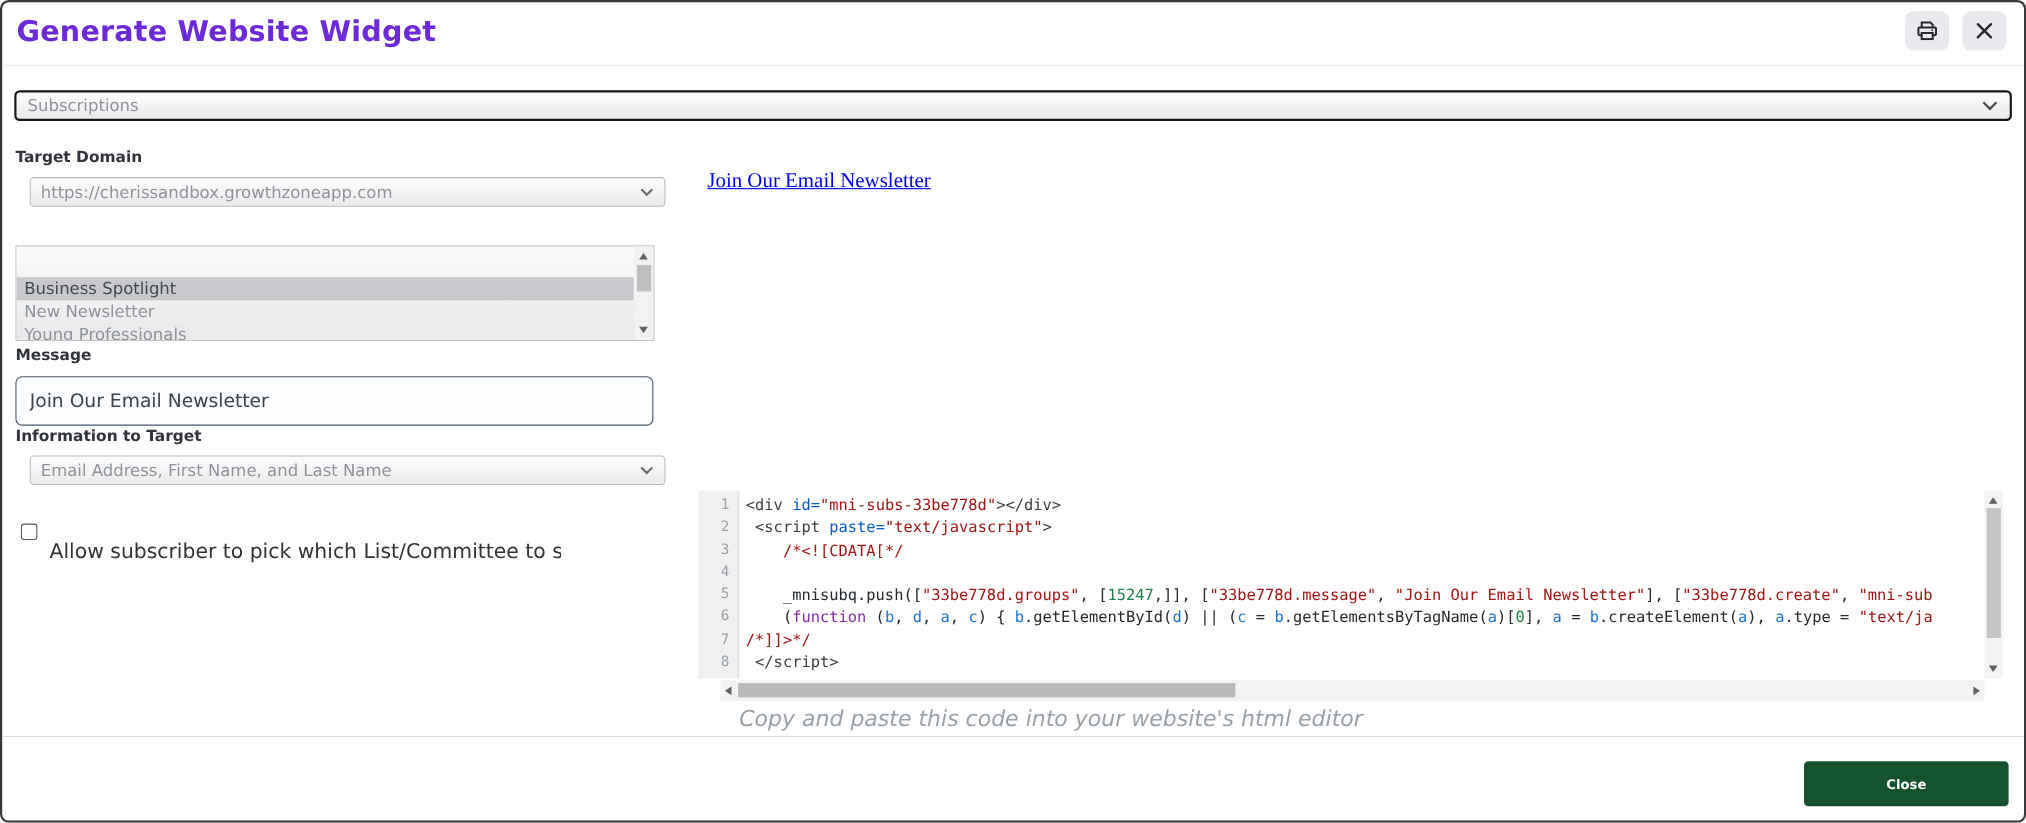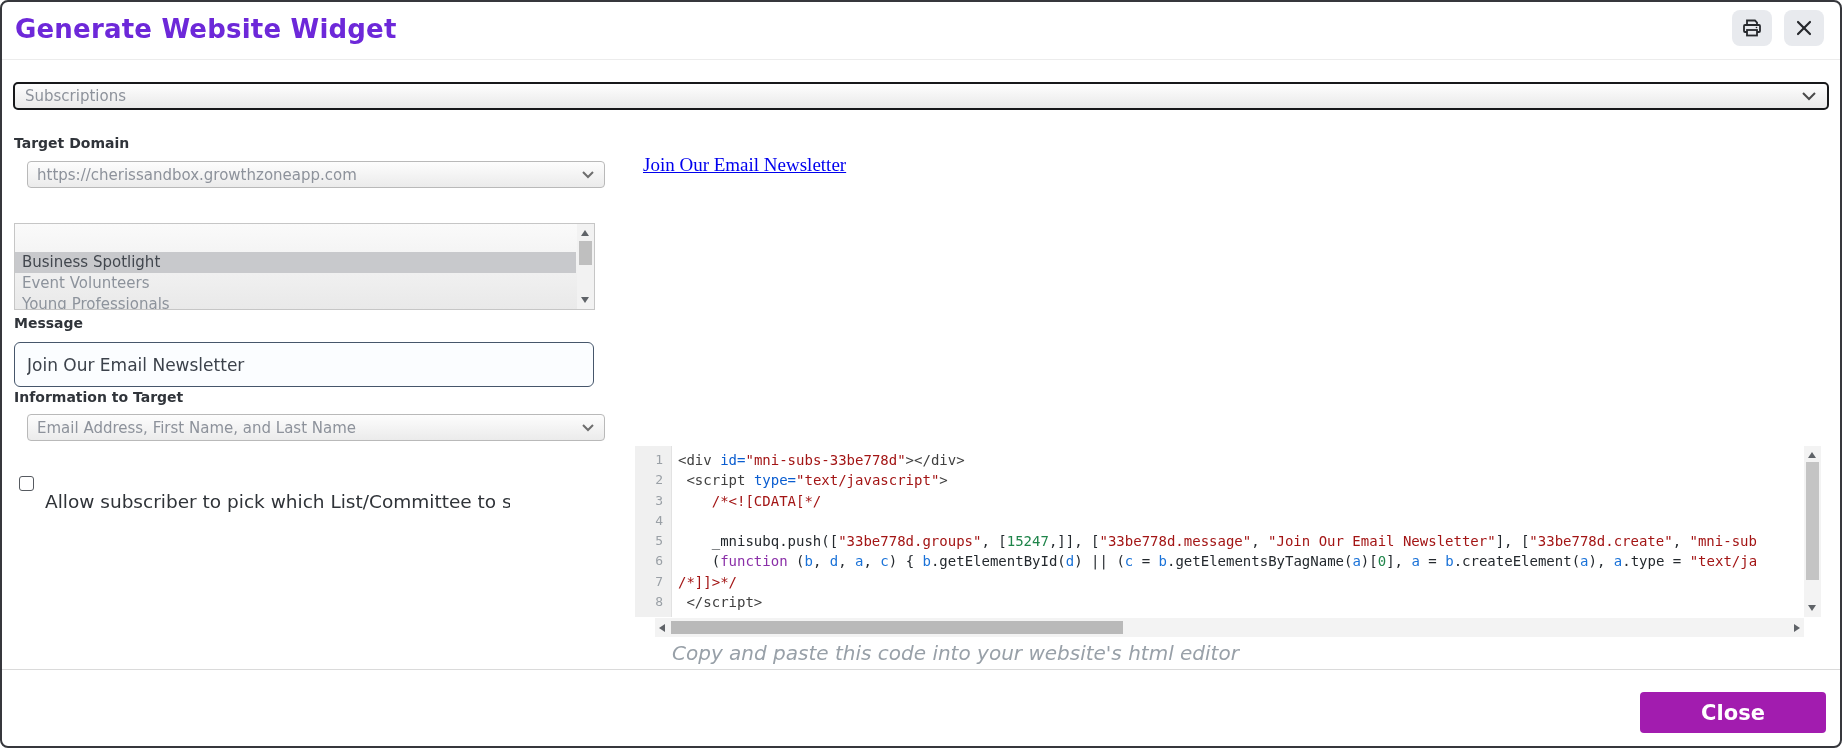--- a/index.html
+++ b/index.html
@@ -64,22 +64,22 @@
   .vs-thumb{position:absolute;top:16px;left:2px;width:13px;height:118px;background:#c4c4c4;}
   .hscroll{position:absolute;left:20px;right:17px;bottom:0;height:19px;background:#f3f3f3;}
   .hs-thumb{position:absolute;left:16px;top:3px;width:452px;height:13px;background:#b9b9b9;}
   .tri-left{width:0;height:0;border-top:4px solid transparent;border-bottom:4px solid transparent;
     border-right:6px solid #5f6368;position:absolute;left:4px;top:6px;}
   .tri-right{width:0;height:0;border-top:4px solid transparent;border-bottom:4px solid transparent;
     border-left:6px solid #5f6368;position:absolute;right:4px;top:6px;}
 
   .code-hint{position:absolute;left:670px;top:639px;font-size:20px;color:#98a0a8;font-style:italic;}
   .ftr-line{position:absolute;left:0;right:0;top:667px;height:1px;background:#dadada;}
-  .close-btn{position:absolute;left:1638px;top:690px;width:186px;height:41px;background:#a21caf;
-    border-radius:4px;color:#fff;font-size:21px;font-weight:700;display:flex;align-items:center;
+  .close-btn{position:absolute;left:1638px;top:690px;width:186px;height:41px;background:#14532d;
+    border-radius:4px;color:#fff;font-size:12px;font-weight:700;display:flex;align-items:center;
     justify-content:center;cursor:pointer;}
   .chev svg,.icon-btn svg{display:block;}
 </style>
 </head>
 <body>
 
 <div class="modal">
 
   <div class="page-title">Generate Website Widget</div>
 
@@ -119,23 +119,22 @@
     <span class="chev">
       <svg width="14" height="9" viewBox="0 0 14 9" fill="none" stroke="#6e6e6e" stroke-width="2">
           <polyline points="2,2 7,7 12,2"></polyline>
         </svg>
     </span>
   </div>
 
   <div class="listbox">
     <div class="lb-items">
         <div class="lb-item selected">Business Spotlight</div>
-        <div class="lb-item">Event Volunteers</div>
+        <div class="lb-item">New Newsletter</div>
         <div class="lb-item">Young Professionals</div>
-        <div class="lb-item">New Newsletter</div>
       </div>
     <div class="lb-scroll">
       <span class="tri-up"></span>
       <span class="lb-thumb"></span>
       <span class="tri-down"></span>
     </div>
   </div>
 
   <div class="fld-label lbl-message">Message</div>
   <input class="msg-input" type="text" value="Join Our Email Newsletter" style="">
@@ -152,21 +151,21 @@
 
   <span class="chk"></span>
   <div class="chk-label">Allow subscriber to pick which List/Committee to sub…</div>
 
   <a class="preview-link">Join Our Email Newsletter</a>
 
   <div class="codebox">
     <div class="gutter-bg"></div>
     <div class="code-lines">
         <div class="code-line"><span class="ln">1</span><span class="code-text"><span class="tok-tag">&lt;div</span><span class="tok-plain"> </span><span class="tok-attr">id=</span><span class="tok-str">"mni-subs-33be778d"</span><span class="tok-tag">&gt;&lt;/div&gt;</span></span></div>
-        <div class="code-line"><span class="ln">2</span><span class="code-text"><span class="tok-plain"> </span><span class="tok-tag">&lt;script</span><span class="tok-plain"> </span><span class="tok-attr">type=</span><span class="tok-str">"text/javascript"</span><span class="tok-tag">&gt;</span></span></div>
+        <div class="code-line"><span class="ln">2</span><span class="code-text"><span class="tok-plain"> </span><span class="tok-tag">&lt;script</span><span class="tok-plain"> </span><span class="tok-attr">paste=</span><span class="tok-str">"text/javascript"</span><span class="tok-tag">&gt;</span></span></div>
         <div class="code-line"><span class="ln">3</span><span class="code-text"><span class="tok-plain">    </span><span class="tok-cdata">/*&lt;![CDATA[*/</span></span></div>
         <div class="code-line"><span class="ln">4</span></div>
         <div class="code-line"><span class="ln">5</span><span class="code-text"><span class="tok-plain">    _mnisubq.push([</span><span class="tok-str">"33be778d.groups"</span><span class="tok-plain">, [</span><span class="tok-num">15247</span><span class="tok-plain">,]], [</span><span class="tok-str">"33be778d.message"</span><span class="tok-plain">, </span><span class="tok-str">"Join Our Email Newsletter"</span><span class="tok-plain">], [</span><span class="tok-str">"33be778d.create"</span><span class="tok-plain">, </span><span class="tok-str">"mni-sub</span></span></div>
         <div class="code-line"><span class="ln">6</span><span class="code-text"><span class="tok-plain">    (</span><span class="tok-kw">function</span><span class="tok-plain"> (</span><span class="tok-var">b</span><span class="tok-plain">, </span><span class="tok-var">d</span><span class="tok-plain">, </span><span class="tok-var">a</span><span class="tok-plain">, </span><span class="tok-var">c</span><span class="tok-plain">) { </span><span class="tok-var">b</span><span class="tok-plain">.getElementById(</span><span class="tok-var">d</span><span class="tok-plain">) || (</span><span class="tok-var">c</span><span class="tok-plain"> = </span><span class="tok-var">b</span><span class="tok-plain">.getElementsByTagName(</span><span class="tok-var">a</span><span class="tok-plain">)[</span><span class="tok-num">0</span><span class="tok-plain">], </span><span class="tok-var">a</span><span class="tok-plain"> = </span><span class="tok-var">b</span><span class="tok-plain">.createElement(</span><span class="tok-var">a</span><span class="tok-plain">), </span><span class="tok-var">a</span><span class="tok-plain">.type = </span><span class="tok-str">"text/ja</span></span></div>
         <div class="code-line"><span class="ln">7</span><span class="code-text"><span class="tok-cdata">/*]]&gt;*/</span></span></div>
         <div class="code-line"><span class="ln">8</span><span class="code-text"><span class="tok-plain"> </span><span class="tok-tag">&lt;/script&gt;</span></span></div>
       </div>
     <div class="vscroll">
       <span class="tri-up"></span>
       <span class="vs-thumb"></span>

